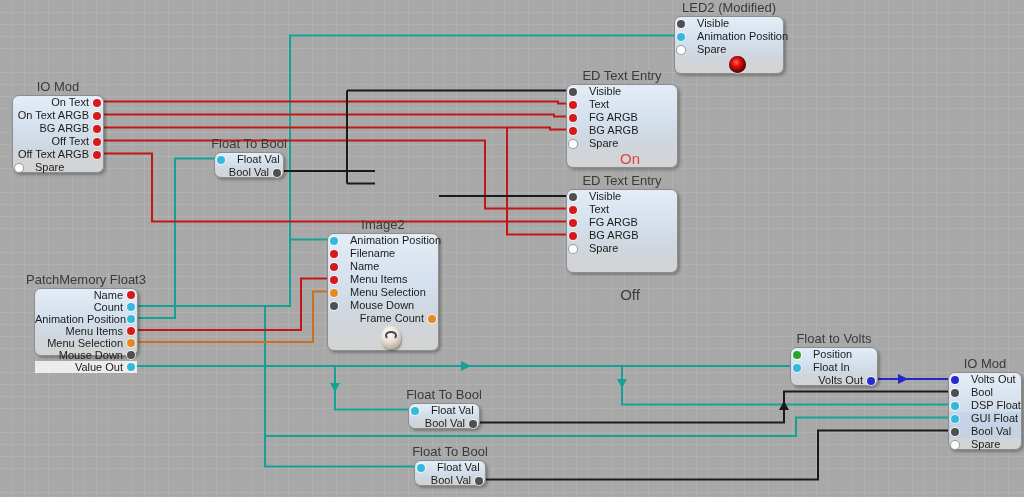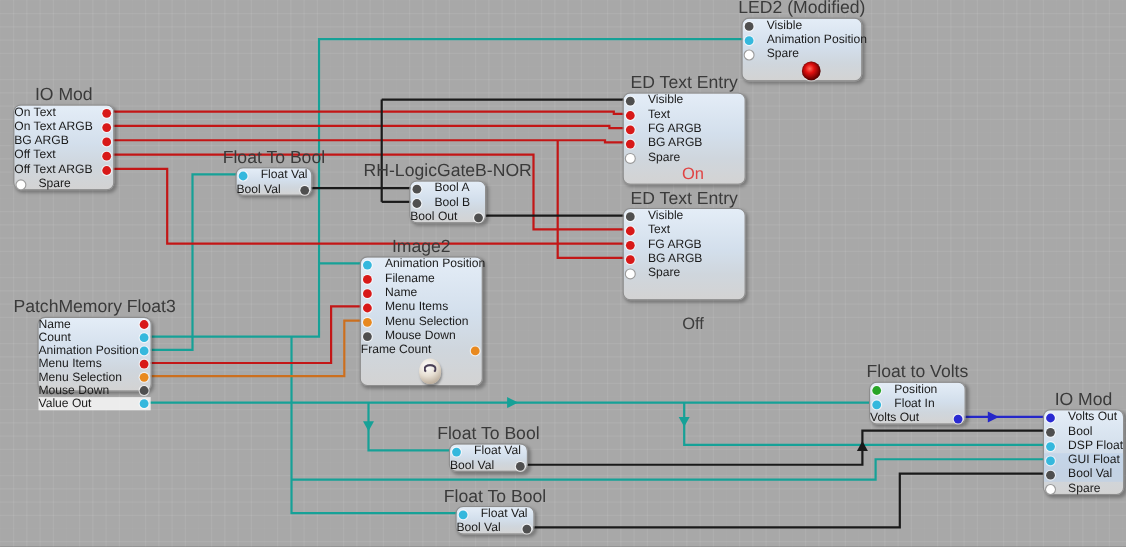--- a/index.html
+++ b/index.html
@@ -22,25 +22,25 @@
 
   .node{
     position:absolute;z-index:2;box-sizing:border-box;
     border:1px solid #8d8d8d;border-radius:7px;
     background:linear-gradient(180deg,#e4edf7 0%,#d3dfec 45%,#cfd6dd 72%,#d3d3d3 100%);
     box-shadow:2px 2px 3px rgba(0,0,0,.28);
     display:flex;flex-direction:column;
   }
   .ntitle{
     position:absolute;top:-16px;left:50%;transform:translateX(-50%);
-    white-space:nowrap;font-size:16px;color:#3a3a3a;line-height:14px;
+    white-space:nowrap;font-size:13px;color:#3a3a3a;line-height:14px;
   }
   .row{position:relative;height:13px;line-height:13px;font-size:11px;color:#1b1b1b;white-space:nowrap;}
   .rh12 .row{height:12px;line-height:12px;}
-  .row.out{padding-right:14px;}
+  .row.out{text-align:right;padding-right:14px;}
   .row.in{text-align:left;padding-left:22px;}
   .row-light{background:rgba(252,252,252,.8);}
   .row-blue{background:rgba(185,208,234,.55);}
   .dot{
     position:absolute;top:50%;margin-top:-4px;width:8px;height:8px;border-radius:50%;
     box-shadow:0 0 0 1px rgba(255,255,255,.65);
   }
   .row.out .dot{right:2px;} .row.in .dot{left:2px;}
   .t-string{background:#d81919;} .t-float{background:#35b8dd;}
   .t-int{background:#e8891f;}   .t-bool{background:#4f4f4f;}
@@ -116,26 +116,20 @@
     <div class="row out"><span>Off Text ARGB</span><span class="dot t-string"></span></div>
     <div class="row in"><span>Spare</span><span class="dot t-spare"></span></div>
   </div>
 
   <div class="node" style="left:214px;top:152px;width:70px;height:26px">
     <div class="ntitle">Float To Bool</div>
     <div class="row in"><span>Float Val</span><span class="dot t-float"></span></div>
     <div class="row out"><span>Bool Val</span><span class="dot t-bool"></span></div>
   </div>
 
-  <div class="node" style="left:372px;top:164px;width:70px;height:39px">
-    <div class="ntitle">RH-LogicGateB-NOR</div>
-    <div class="row in"><span>Bool A</span><span class="dot t-bool"></span></div>
-    <div class="row in"><span>Bool B</span><span class="dot t-bool"></span></div>
-    <div class="row out"><span>Bool Out</span><span class="dot t-bool"></span></div>
-  </div>
 
   <div class="node" style="left:674px;top:16px;width:110px;height:58px">
     <div class="ntitle">LED2 (Modified)</div>
     <div class="row in"><span>Visible</span><span class="dot t-bool"></span></div>
     <div class="row in"><span>Animation Position</span><span class="dot t-float"></span></div>
     <div class="row in"><span>Spare</span><span class="dot t-spare"></span></div>
     <div class="ncontent">
         <div class="led"></div>
       </div>
   </div>

